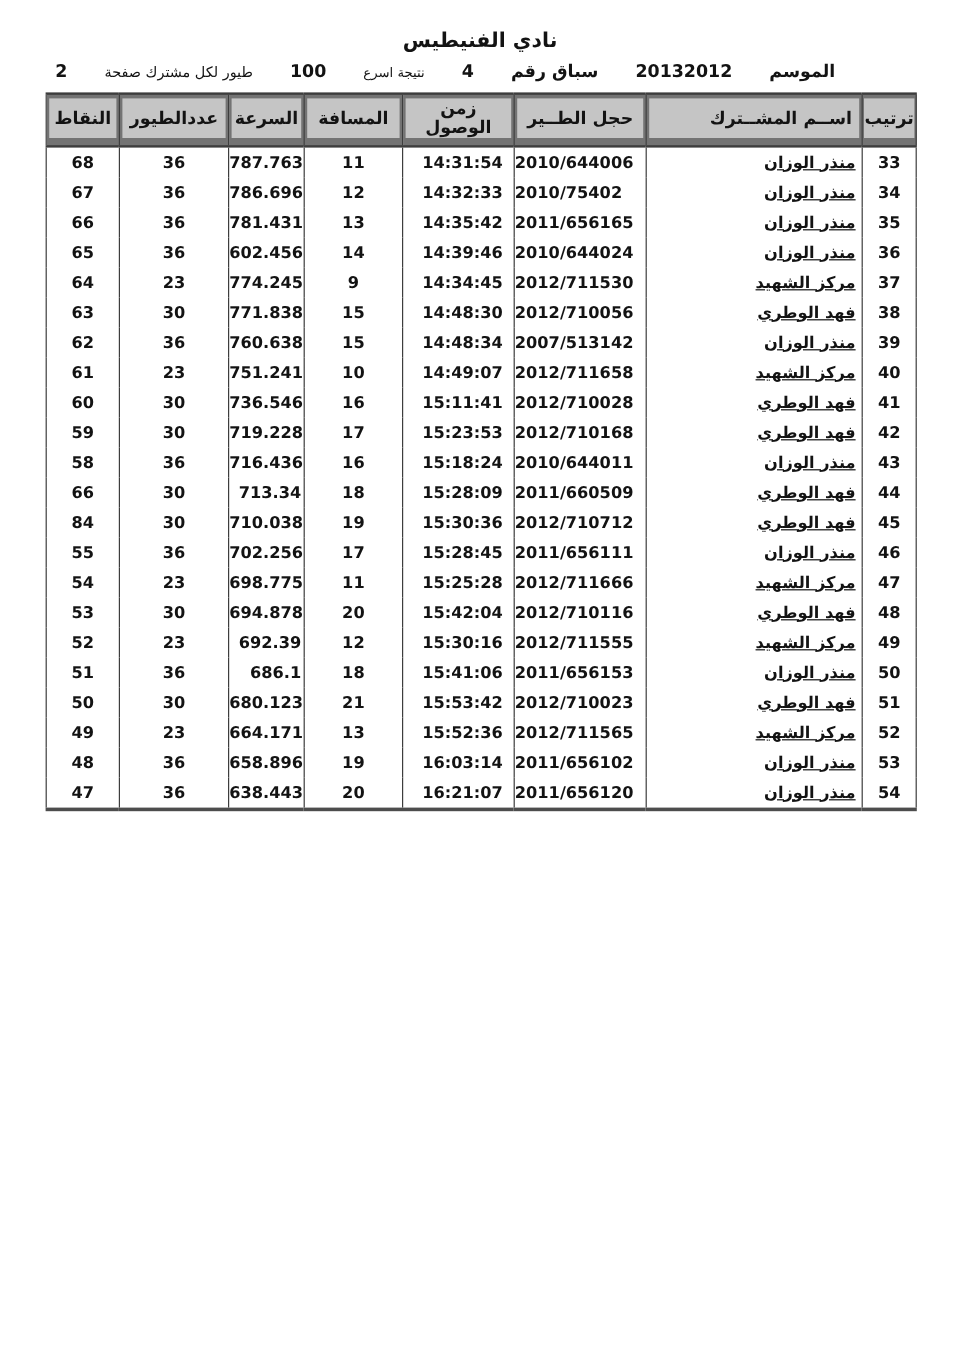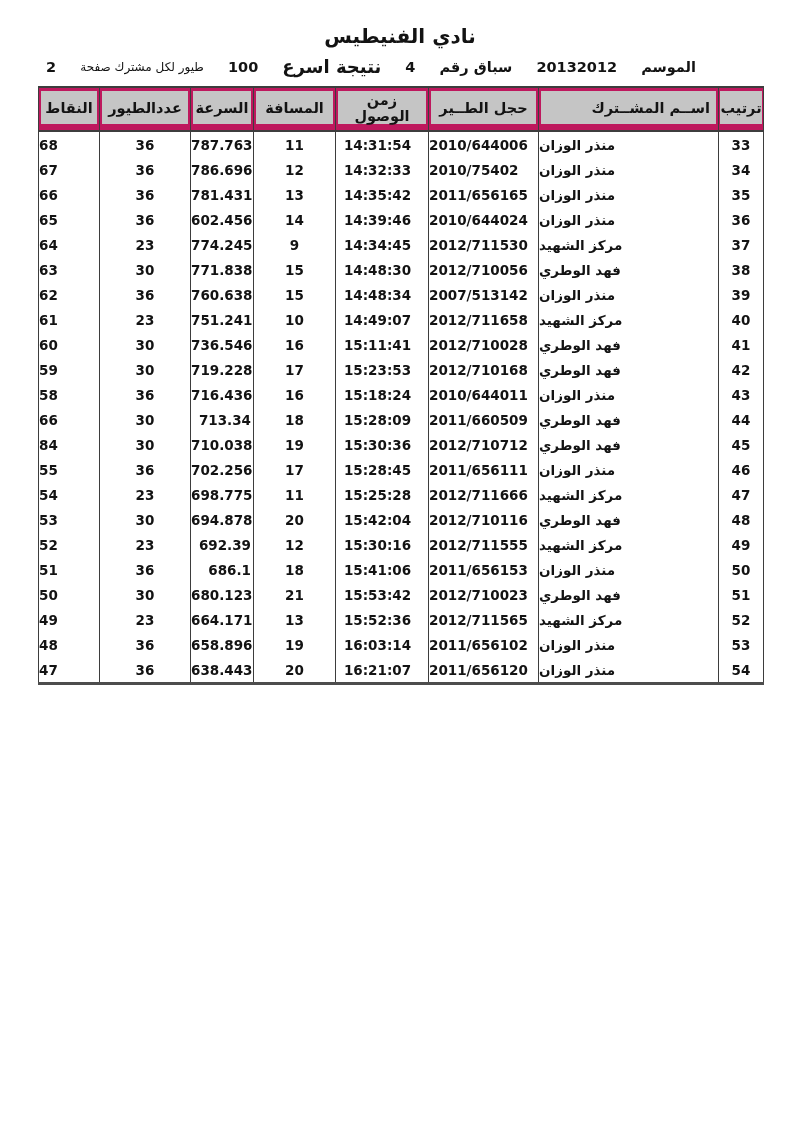--- a/index.html
+++ b/index.html
@@ -8,37 +8,37 @@
     background:#ffffff;
     font-family:"DejaVu Sans", sans-serif;
     color:#131313;
     overflow:hidden;
   }
   .page { position:relative; width:800px; height:1131px; }
 
   .club-title {
     text-align:center;
     font-weight:bold;
-    font-size:20px;
+    font-size:17px;
     padding-top:24px;
     direction:rtl;
   }
 
   .subheader {
     direction:rtl;
     display:flex;
     align-items:center;
     justify-content:space-between;
     padding:0 104px 0 46px;
     margin-top:8px;
     font-weight:bold;
     font-size:14.5px;
     white-space:nowrap;
   }
-  .subheader .light { font-weight:bold; font-size:18px; }
+  .subheader .light { font-weight:normal; font-size:11px; }
   .subheader .semi  { font-weight:400; font-size:12px; }
   .race-box {
     border:1.5px solid #3d3d3d;
     padding:1px 7px 3px 7px;
     font-weight:bold;
     font-size:14.5px;
   }
 
   table.results {
     direction:rtl;
@@ -50,21 +50,21 @@
   .results th, .results td {
     border-left:1px solid #3d3d3d;
     border-right:1px solid #3d3d3d;
     padding:0;
   }
   .results thead th {
     border-top:2px solid #3d3d3d;
     border-bottom:2px solid #3d3d3d;
     height:42px;
     vertical-align:middle;
-    background:#be185d;
+    background:#737373;
   }
   .hbox {
     background:#c5c5c5;
     margin:2px 2px 5px 2px;
     height:33px;
     display:flex;
     align-items:center;
     justify-content:center;
     font-weight:bold;
     font-size:14.5px;
@@ -75,27 +75,27 @@
   .results tbody td {
     height:25px;
     vertical-align:middle;
     font-weight:bold;
     font-size:13.5px;
   }
   .results tbody tr:last-child td { border-bottom:3px solid #4d4d4d; }
 
   td.num   { direction:ltr; unicode-bidi:embed; }
   td.c-rank    { text-align:center; }
-  td.c-name    { font-weight:normal; font-size:12.5px; text-align:left; padding-right:5px; }
+  td.c-name    { font-weight:normal; font-size:12.5px; text-align:right; padding-right:5px;text-decoration:underline; }
   td.c-ring    { text-align:left; padding-right:6px; }
-  td.c-time    { text-align:center; padding-right:9px; }
+  td.c-time    { text-align:right; padding-right:9px; }
   td.c-dist    { text-align:center; }
   td.c-speed   { text-align:right; padding-right:2px; }
   td.c-pigeons { text-align:center; }
-  td.c-points  { text-align:left; }
+  td.c-points  { text-align:center; }
 </style>
 </head>
 <body>
 
 <div class="page">
 
   <div class="club-title">نادي الفنيطيس</div>
 
   <div class="subheader">
     <span>الموسم</span>

